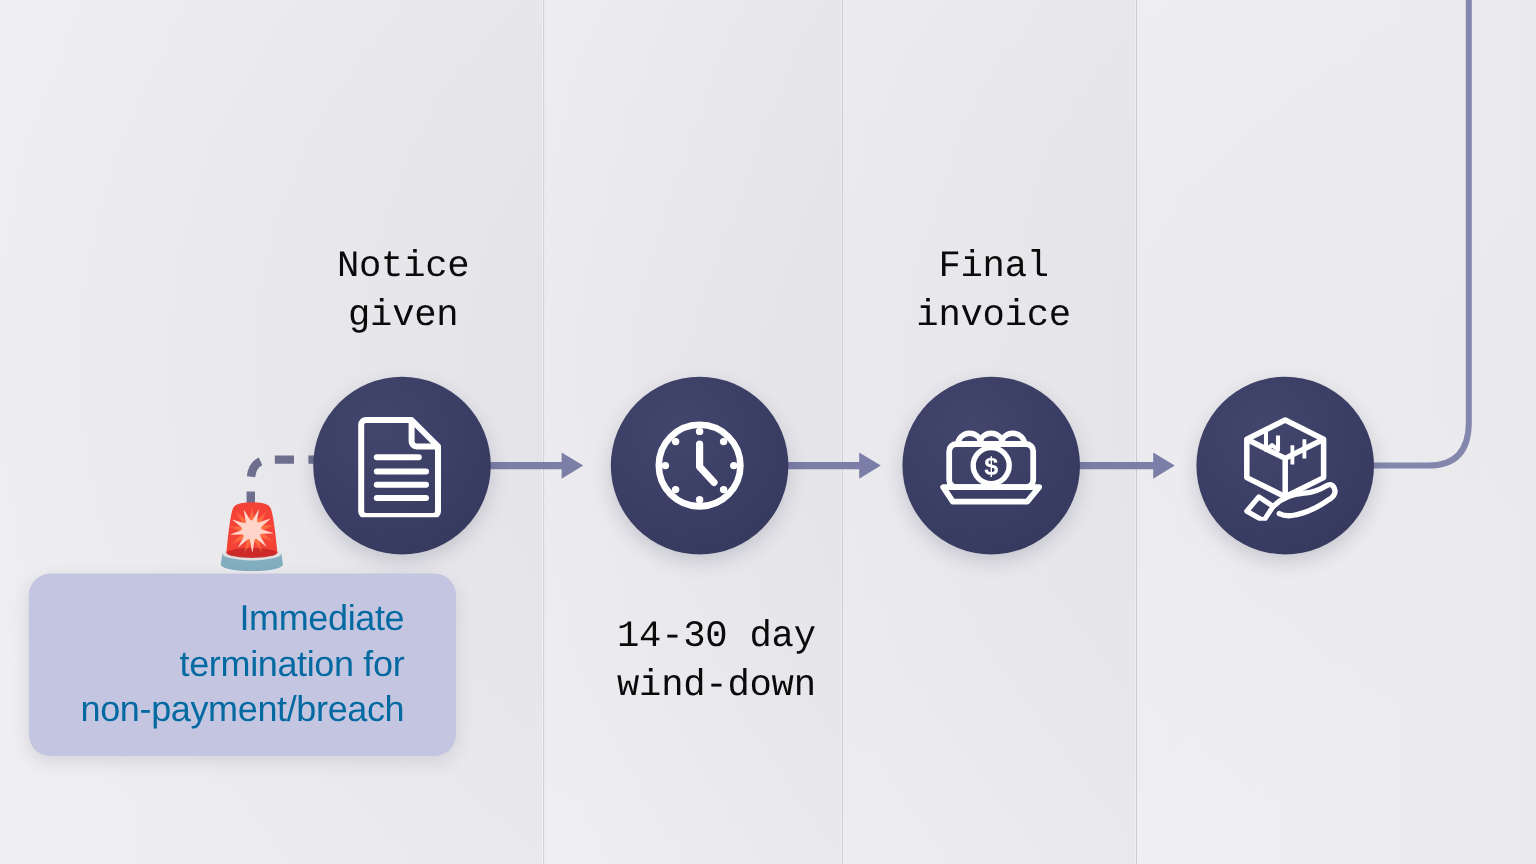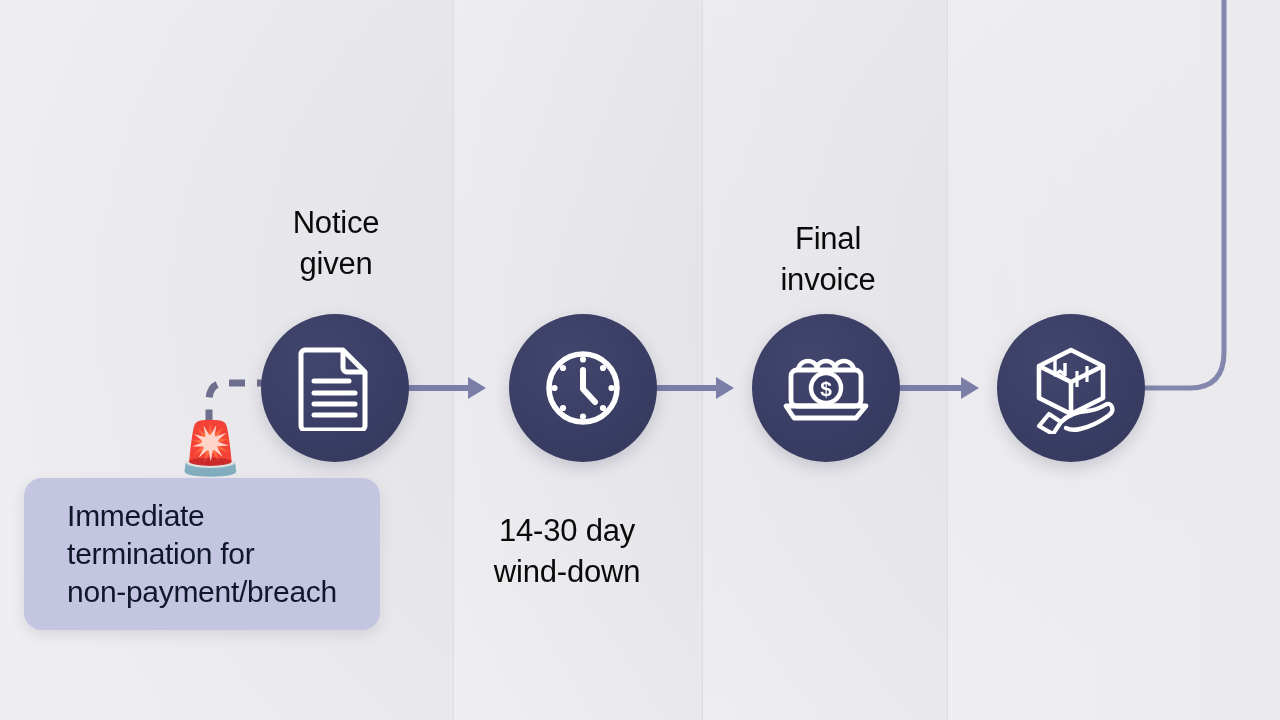--- a/index.html
+++ b/index.html
@@ -64,37 +64,38 @@
   
   .label {
     position: absolute;
     text-align: center;
     color: #0a0a0a;
     font-size: 31px;
     line-height: 1.32;
     font-weight: 400;
     letter-spacing: -0.2px;
     white-space: pre-line;
+    font-family: Liberation Mono, monospace;
   }
 
   
   .callout {
     position: absolute;
     background: #c4c5e1;
     border-radius: 18px;
     box-shadow: 0 5px 14px rgba(60,60,90,0.13);
     display: flex;
     align-items: center;
     justify-content: center;
     padding: 10px 14px;
     box-sizing: border-box;
   }
   .callout-text {
-    text-align: left;
-    color: #0f172a;
+    text-align: right;
+    color: #0369a1;
     font-size: 30px;
     line-height: 1.27;
     white-space: pre-line;
     letter-spacing: -0.3px;
   }
 
   .alarm {
     position: absolute;
     font-size: 52px;
     line-height: 1;
@@ -166,39 +167,39 @@
         <circle cx="74.5" cy="46" r="3.1"></circle>
         <circle cx="66" cy="66" r="3.1"></circle>
         <circle cx="46" cy="74.5" r="3.1"></circle>
         <circle cx="26" cy="66" r="3.1"></circle>
         <circle cx="17.5" cy="46" r="3.1"></circle>
         <circle cx="26" cy="26" r="3.1"></circle>
       </g>
       <path d="M46 28 L46 47 L58 60" fill="none" stroke="#ffffff" stroke-width="6" stroke-linecap="round" stroke-linejoin="round"></path>
     </svg>
   </div>
-  <div class="label" style="left:451px; top:511px; width:232px;text-align:center;">14-30 day
+  <div class="label" style="left:481px; top:511px; width:232px;text-align:center;">14-30 day
 wind-down</div>
 
   <div class="node" style="left:752px; top:314px;">
     <svg width="96" height="82" viewBox="0 0 96 82">
 
       <path d="M20 24 a10 10 0 0 1 20 0" fill="none" stroke="#ffffff" stroke-width="4.5"></path>
       <path d="M38 24 a10 10 0 0 1 20 0" fill="none" stroke="#ffffff" stroke-width="4.5"></path>
       <path d="M56 24 a10 10 0 0 1 20 0" fill="none" stroke="#ffffff" stroke-width="4.5"></path>
 
       <rect x="13" y="23" width="70" height="36" rx="6" fill="none" stroke="#ffffff" stroke-width="4.8"></rect>
 
       <path d="M8 59 h80 a0 0 0 0 1 0 0 l-10 12 h-62 z" fill="none" stroke="#ffffff" stroke-width="4.8" stroke-linejoin="round"></path>
 
       <circle cx="48" cy="41" r="15" fill="#3a3d63" stroke="#ffffff" stroke-width="4.5"></circle>
       <text x="48" y="49" font-family="&quot;Liberation Sans&quot;, sans-serif" font-size="21" font-weight="bold" fill="#ffffff" text-anchor="middle">$</text>
     </svg>
   </div>
-  <div class="label" style="left:728px; top:203px; width:200px;margin-top:16px;">Final
+  <div class="label" style="left:728px; top:203px; width:200px;">Final
 invoice</div>
 
   <div class="node" style="left:997px; top:314px;">
     <svg width="96" height="92" viewBox="0 0 96 92">
 
       <path d="M48 8 L80 24 L80 56 L48 72 L16 56 L16 24 Z" fill="none" stroke="#ffffff" stroke-width="4.6" stroke-linejoin="round"></path>
       <path d="M16 24 L48 40 L80 24" fill="none" stroke="#ffffff" stroke-width="4.6" stroke-linejoin="round"></path>
       <path d="M48 40 L48 72" fill="none" stroke="#ffffff" stroke-width="4.6"></path>
       <path d="M32 16 L32 33 l5 -4 l5 4 L42 21" fill="none" stroke="#ffffff" stroke-width="3.4" stroke-linejoin="round"></path>
       <path d="M54 29 L54 45" fill="none" stroke="#ffffff" stroke-width="3.2"></path>

